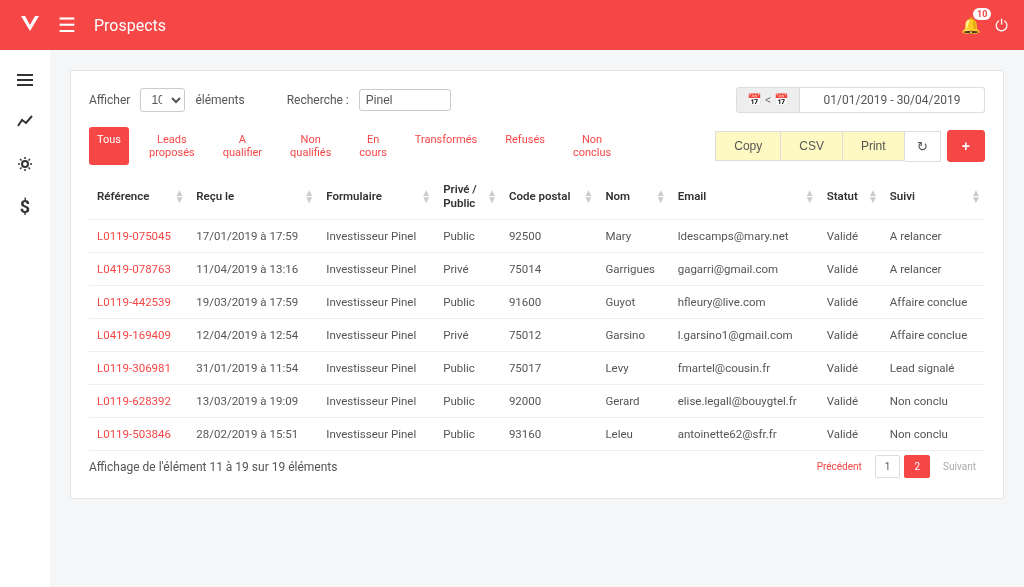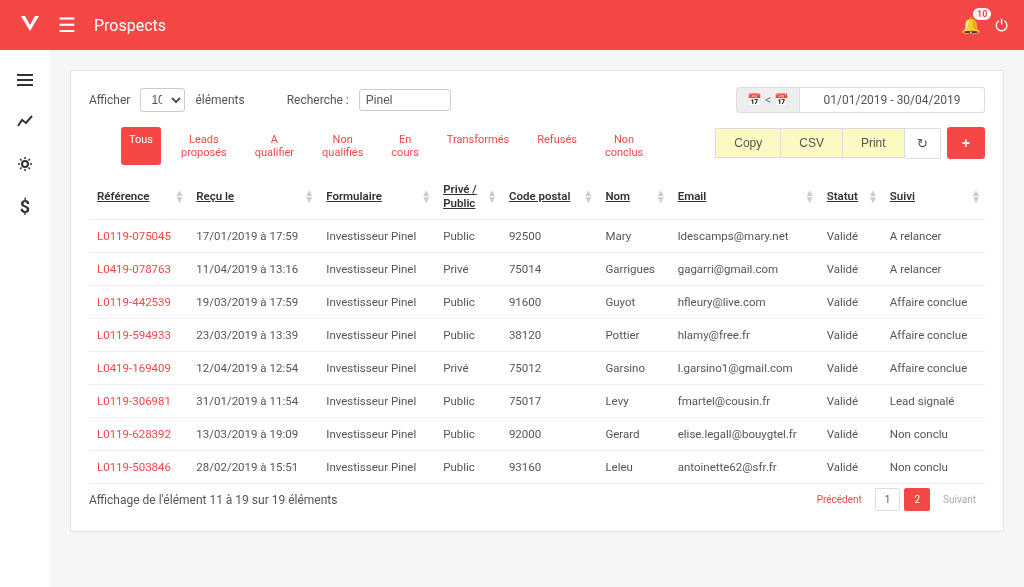--- a/index.html
+++ b/index.html
@@ -19,32 +19,32 @@
   .panel { background: #fff; border: 1px solid #e5e5e5; border-radius: 2px; padding: 16px 18px 20px 18px; }
   .row { display: flex; align-items: center; }
   .controls-top { gap: 10px; margin-bottom: 14px; flex-wrap: wrap; }
   .label { color: #555; }
   .select, .text-input { border: 1px solid #ccc; border-radius: 3px; padding: 3px 6px; font-size: 12px; color:#555; background:#fff; }
   .select { width: 45px; }
   .search-input { width: 92px; }
   .date-wrap { margin-left: auto; display:flex; align-items:center; }
   .date-btn { background: #eee; border: 1px solid #ddd; border-radius: 3px 0 0 3px; padding: 5px 10px; color:#777; cursor:pointer; }
   .date-field { border: 1px solid #ddd; border-left: none; border-radius: 0 3px 3px 0; padding: 5px 18px; min-width: 185px; text-align:center; }
-  .tabs-row { display:flex; align-items:flex-start; margin-bottom: 8px; margin-left: 32px; }
+  .tabs-row { display:flex; align-items:center; margin-bottom: 8px; }
   .tabs { display: flex; gap: 12px; flex-wrap: wrap; }
   .tab { color: #f64747; font-size: 11px; padding: 6px 8px; text-align: center; cursor: pointer; line-height: 1.2; }
   .tab.active { background: #f64747; color: #fff; border-radius: 3px; }
   .export-btns { margin-left: auto; display:flex; align-items:center; gap:0; }
   .exp-btn { background: #fef9c3; border: 1px solid #ddd; color:#555; padding: 7px 18px; font-size:12px; cursor:pointer; }
   .exp-btn + .exp-btn { border-left: none; }
   .exp-refresh { background:#fff; border:1px solid #ddd; border-left:none; padding:7px 12px; cursor:pointer; color:#555; }
   .exp-add { background:#f64747; border:1px solid #f64747; color:#fff; padding:7px 14px; font-size:14px; cursor:pointer; margin-left:6px; border-radius:3px; font-weight:bold; }
   table { width: 100%; border-collapse: collapse; margin-top: 4px; }
   th, td { text-align: left; padding: 9px 8px; border-bottom: 1px solid #eee; font-size: 11.5px; }
-  th { color:#333; font-weight:600; position:relative; padding-right:18px;text-decoration:underline; }
+  th { color:#333; font-weight:600; position:relative; padding-right:18px; }
   th .sort { position:absolute; right:4px; top:50%; transform:translateY(-50%); color:#ccc; font-size:10px; line-height:0.7; }
   td.ref { color: #f64747; cursor:pointer; }
   .footer-row { display:flex; align-items:center; margin-top: 4px; }
   .pager { margin-left:auto; display:flex; align-items:center; gap:4px; }
   .pg { padding: 5px 9px; border:1px solid #ddd; color:#555; cursor:pointer; border-radius:2px; font-size:10px; }
   .pg.link { border:none; color:#f64747; }
   .pg.active { background:#f64747; color:#fff; border-color:#f64747; }
   .pg.disabled { color:#aaa; border:none; cursor:default; }
 </style>
 </head>
@@ -172,31 +172,20 @@
               <td>19/03/2019 à 17:59</td>
               <td>Investisseur Pinel</td>
               <td>Public</td>
               <td>91600</td>
               <td>Guyot</td>
               <td>hfleury@live.com</td>
               <td>Validé</td>
               <td>Affaire conclue</td>
             </tr>
             <tr>
-              <td class="ref">L0119-594933</td>
-              <td>23/03/2019 à 13:39</td>
-              <td>Investisseur Pinel</td>
-              <td>Public</td>
-              <td>38120</td>
-              <td>Pottier</td>
-              <td>hlamy@free.fr</td>
-              <td>Validé</td>
-              <td>Affaire conclue</td>
-            </tr>
-            <tr>
               <td class="ref">L0419-169409</td>
               <td>12/04/2019 à 12:54</td>
               <td>Investisseur Pinel</td>
               <td>Privé</td>
               <td>75012</td>
               <td>Garsino</td>
               <td>l.garsino1@gmail.com</td>
               <td>Validé</td>
               <td>Affaire conclue</td>
             </tr>

